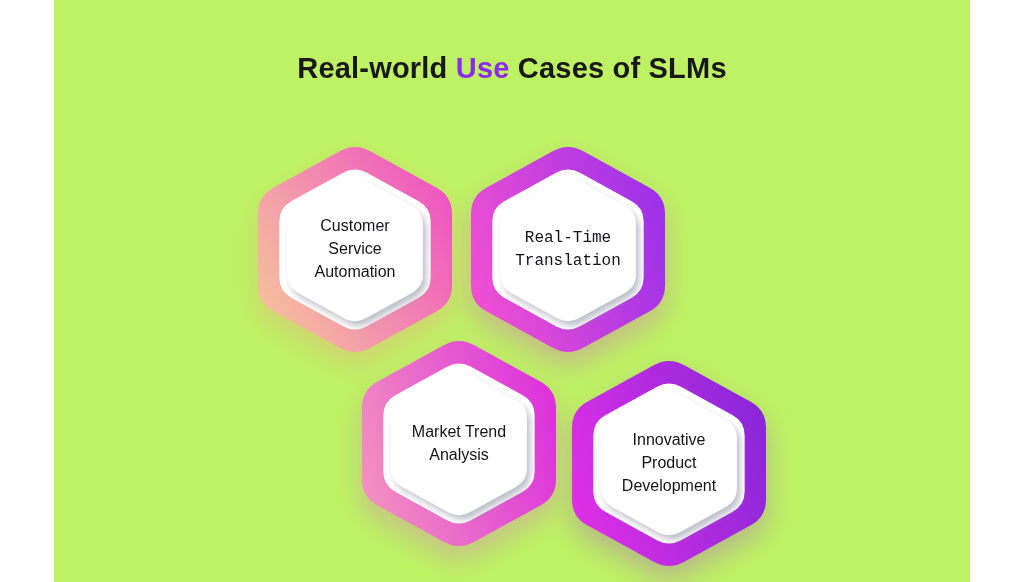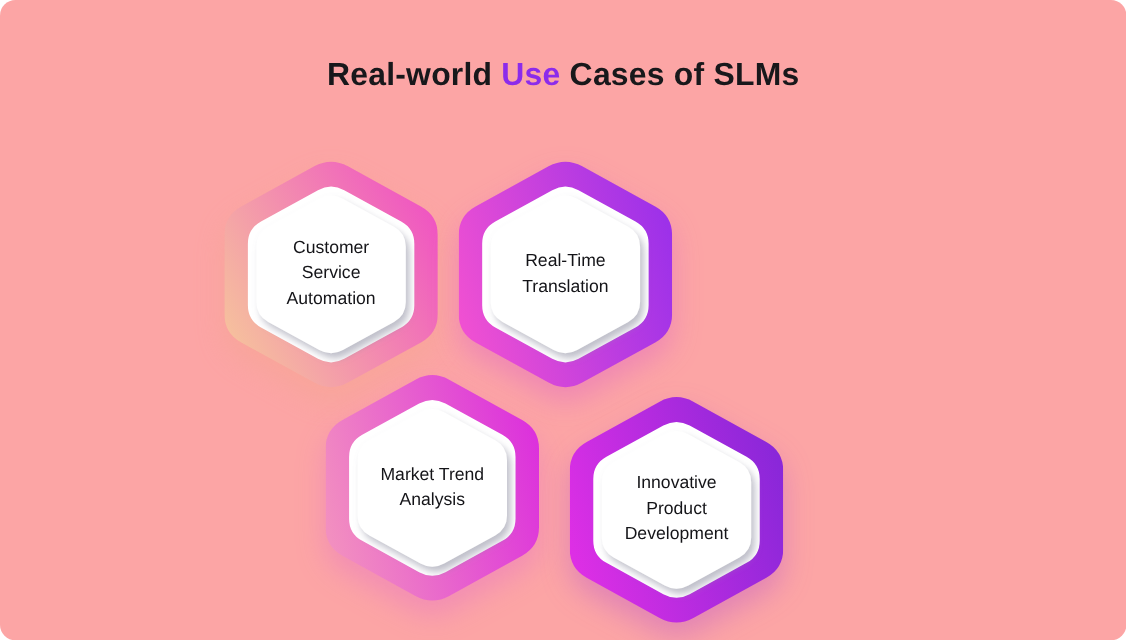--- a/index.html
+++ b/index.html
@@ -1,24 +1,23 @@
 <!DOCTYPE html>
 <html><head>
 <meta charset="utf-8">
 <style>
   html, body { margin: 0; padding: 0; background: #ffffff; }
   .stage {
     position: relative;
-    width: 1024px;
+    width: 916px;
     height: 582px;
     margin: 0 auto;
-    background: #fca5a5;
+    background: #bef264;
     overflow: hidden;
     font-family: "Liberation Sans", "DejaVu Sans", sans-serif;
-    border-radius: 14px;
   }
   .title {
     position: absolute;
     top: 52px;
     left: 0;
     width: 100%;
     margin: 0;
     text-align: center;
     font-size: 29px;
     font-weight: 700;
@@ -28,23 +27,23 @@
   .title .hl { color: #8c2beb; }
 
   .hex {
     position: absolute;
     width: 194px;
     height: 215px;
   }
   .hex svg { display: block; width: 194px; height: 215px; }
 
   .hex-1 { left: 204px; top: 142px; }
-  .hex-2 { left: 417px; top: 142px; }
+  .hex-2 { left: 417px; top: 142px; font-family: Liberation Mono, monospace; }
   .hex-3 { left: 628px; top: 142px; }
-  .hex-4 { left: 296px; top: 336px; }
+  .hex-4 { left: 308px; top: 336px; }
   .hex-5 { left: 518px; top: 356px; }
 
   .hex-1 svg { filter: drop-shadow(0 13px 13px rgba(243,166,138,0.40)); }
   .hex-2 svg { filter: drop-shadow(0 13px 13px rgba(216,72,213,0.32)); }
   .hex-3 svg { filter: drop-shadow(0 13px 13px rgba(124,52,227,0.32)); }
   .hex-4 svg { filter: drop-shadow(0 13px 13px rgba(225,90,215,0.32)); }
   .hex-5 svg { filter: drop-shadow(0 13px 13px rgba(172,58,219,0.32)); }
 
   .hex-label {
     position: absolute;

